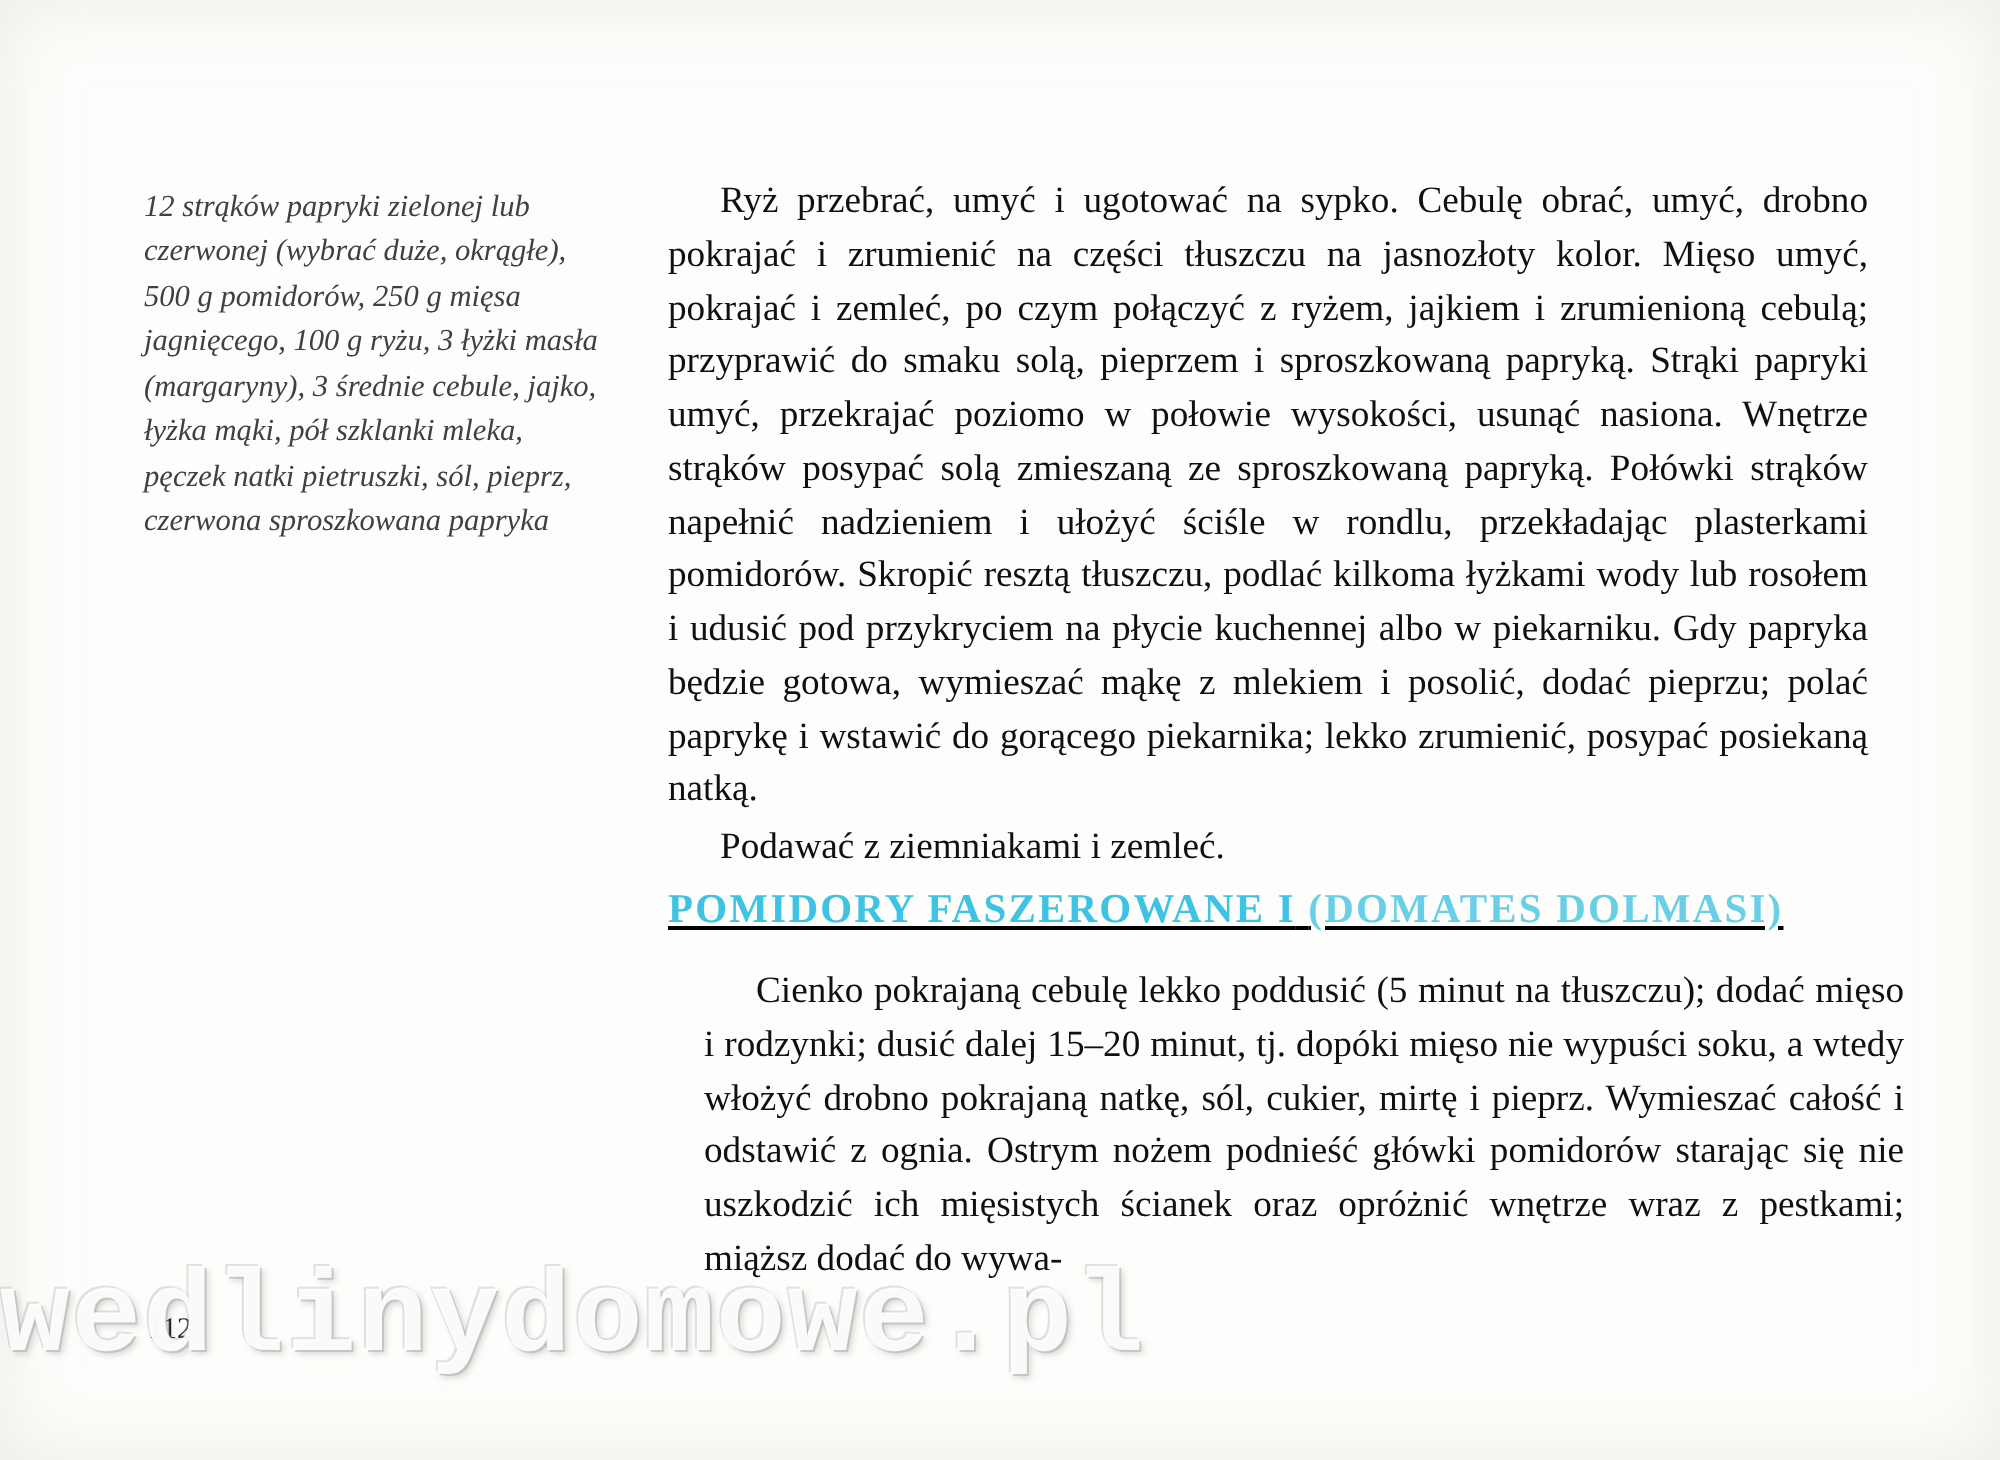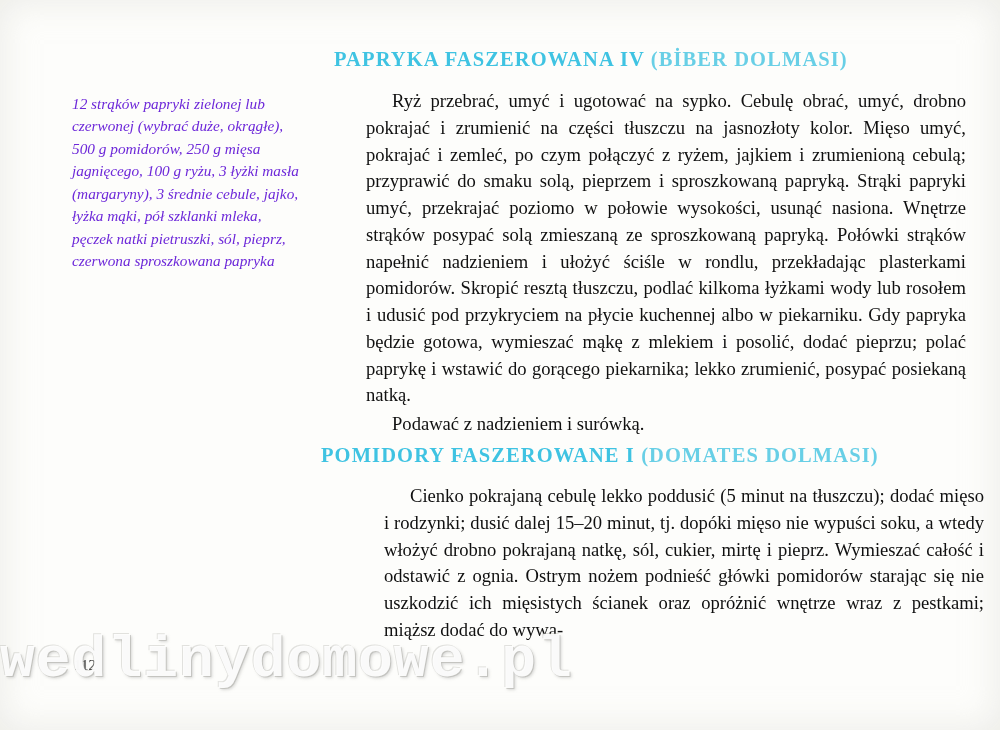--- a/index.html
+++ b/index.html
@@ -39,32 +39,31 @@
     white-space: nowrap;
   }
   .heading .paren {
     color: #68cfe6;
   }
   .ingredients {
     font-family: "Liberation Serif", serif;
     font-style: italic;
     font-size: 15.3px;
     line-height: 1.47;
-    color: #6d28d9;
+    color: #404040;
     text-align: left;
     width: 228px;
   }
   .body-col {
     font-family: "Liberation Serif", serif;
     font-size: 18.6px;
     line-height: 1.44;
     color: #101010;
     text-align: justify;
     width: 600px;
-    margin-left: 32px;
   }
   .body-col p {
     margin: 0;
     text-indent: 26px;
   }
   .body-col p + p {
     margin-top: 2px;
   }
   .page-number {
     position: absolute;
@@ -92,32 +91,29 @@
        2px 2px 3px rgba(150,150,145,0.35);
     pointer-events: none;
     user-select: none;
   }
 </style>
 </head>
 <body>
 
 <div id="page">
 
-  <div class="recipe" style="left:334px; top:48px;">
-    <div class="heading"><span>PAPRYKA FASZEROWANA IV</span> <span class="paren">(BİBER DOLMASI)</span></div>
-  </div>
 
   <div class="recipe ingredients" style="left:72px; top:93px;">12 strąków papryki zielonej lub czerwonej (wybrać duże, okrągłe), 500 g pomidorów, 250 g mięsa jagnięcego, 100 g ryżu, 3 łyżki masła (margaryny), 3 średnie cebule, jajko, łyżka mąki, pół szklanki mleka, pęczek natki pietruszki, sól, pieprz, czerwona sproszkowana papryka</div>
 
   <div class="recipe body-col" style="left:334px; top:88px;">
     <p>Ryż przebrać, umyć i ugotować na sypko. Cebulę obrać, umyć, drobno pokrajać i zrumienić na części tłuszczu na jasnozłoty kolor. Mięso umyć, pokrajać i zemleć, po czym połączyć z ryżem, jajkiem i zrumienioną cebulą; przyprawić do smaku solą, pieprzem i sproszkowaną papryką. Strąki papryki umyć, przekrajać poziomo w połowie wysokości, usunąć nasiona. Wnętrze strąków posypać solą zmieszaną ze sproszkowaną papryką. Połówki strąków napełnić nadzieniem i ułożyć ściśle w rondlu, przekładając plasterkami pomidorów. Skropić resztą tłuszczu, podlać kilkoma łyżkami wody lub rosołem i udusić pod przykryciem na płycie kuchennej albo w piekarniku. Gdy papryka będzie gotowa, wymieszać mąkę z mlekiem i posolić, dodać pieprzu; polać paprykę i wstawić do gorącego piekarnika; lekko zrumienić, posypać posiekaną natką.</p>
-    <p>Podawać z nadzieniem i surówką.</p>
+    <p>Podawać z ziemniakami i zemleć.</p>
   </div>
 
-  <div class="recipe" style="left:321px; top:444px;">
+  <div class="recipe" style="left:334px; top:444px;text-decoration:underline;">
     <div class="heading"><span>POMIDORY FASZEROWANE I</span> <span class="paren">(DOMATES DOLMASI)</span></div>
   </div>
 
 
   <div class="recipe body-col" style="left:352px; top:483px;">
     <p>Cienko pokrajaną cebulę lekko poddusić (5 minut na tłuszczu); dodać mięso i rodzynki; dusić dalej 15–20 minut, tj. dopóki mięso nie wypuści soku, a wtedy włożyć drobno pokrajaną natkę, sól, cukier, mirtę i pieprz. Wymieszać całość i odstawić z ognia. Ostrym nożem podnieść główki pomidorów starając się nie uszkodzić ich mięsistych ścianek oraz opróżnić wnętrze wraz z pestkami; miąższ dodać do wywa-</p>
   </div>
 
   <div class="page-number">112</div>
 

